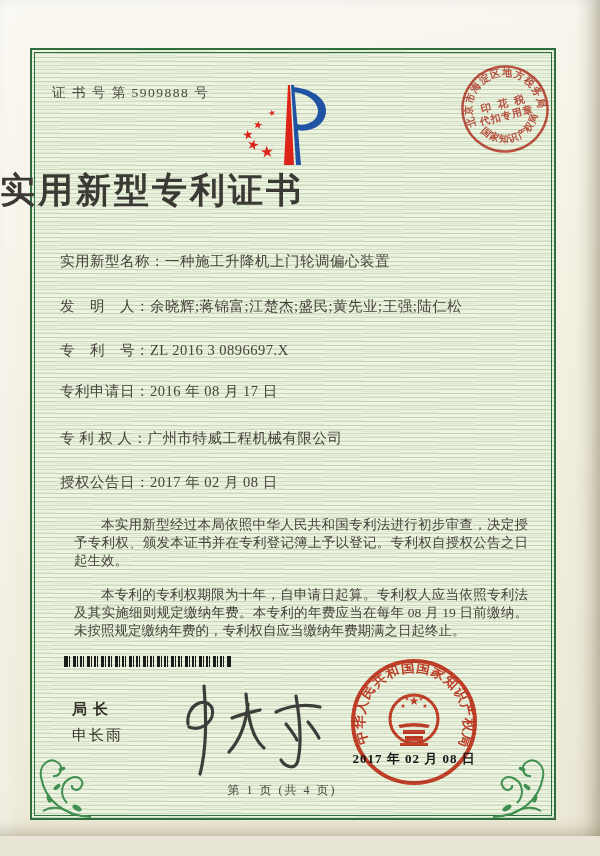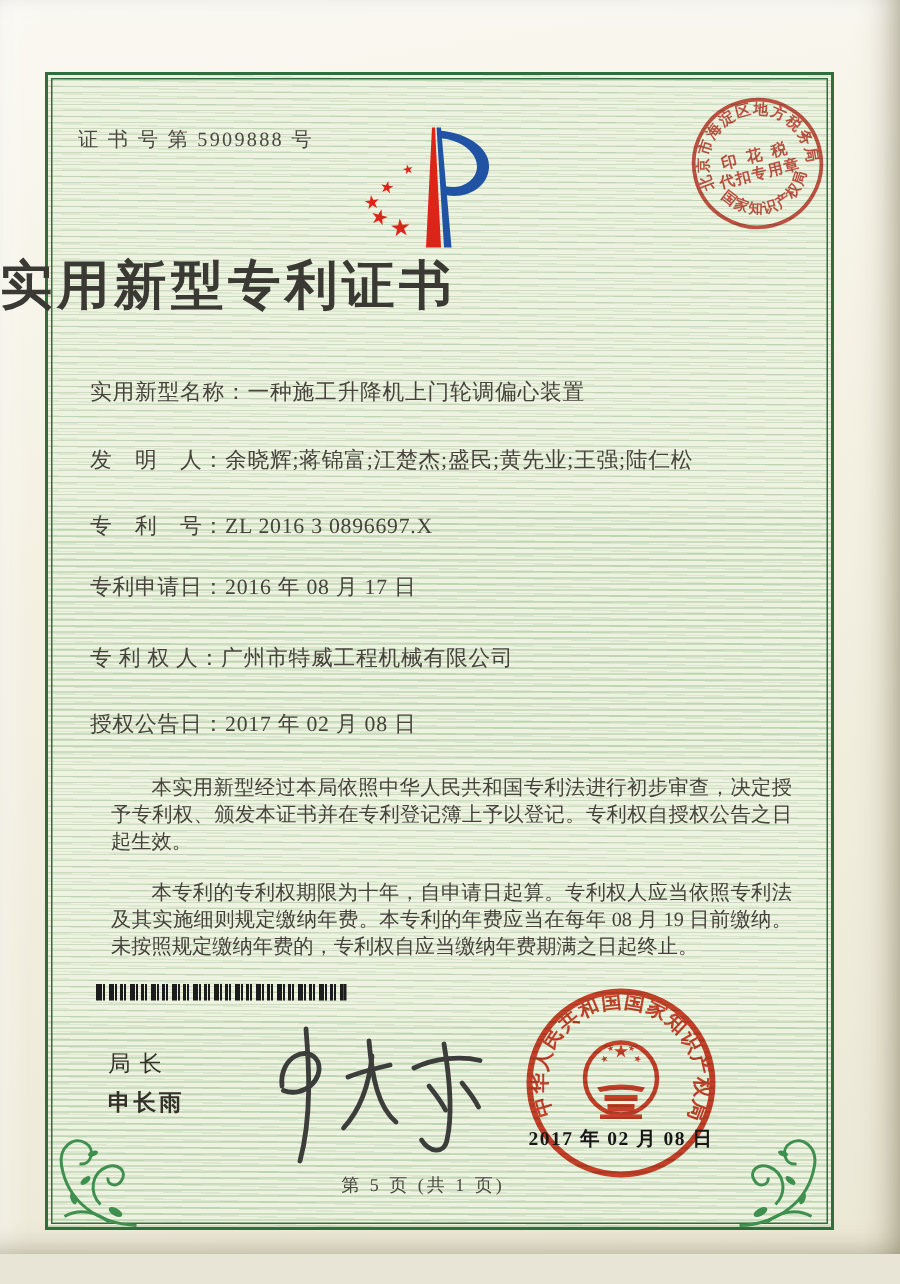--- a/index.html
+++ b/index.html
@@ -34,22 +34,22 @@
   .paras{left:58px;top:500px;width:486px;font-size:13.5px;line-height:18px;
          text-align:justify;color:#45423c;}
   .paras p{margin:16px;text-indent:2em;}
   .barcode{left:64px;top:656px;width:163px;height:11px;
     border-left:2px solid #1c1c1c;border-right:2px solid #1c1c1c;
     background:repeating-linear-gradient(90deg,
       #1c1c1c 0 2px, rgba(0,0,0,0) 2px 3px,
       #1c1c1c 3px 4px, rgba(0,0,0,0) 4px 7px,
       #1c1c1c 7px 10px, rgba(0,0,0,0) 10px 11px,
       #1c1c1c 11px 12px, rgba(0,0,0,0) 12px 14px);}
-  .director-title{left:72px;top:700px;font-size:15px;letter-spacing:6px;color:#343129;font-weight:400;}
-  .director-name{left:72px;top:726px;font-size:15px;letter-spacing:2px;color:#343129;font-weight:700;}
+  .director-title{left:72px;top:700px;font-size:15px;letter-spacing:6px;color:#343129;font-weight:700;}
+  .director-name{left:72px;top:726px;font-size:15px;letter-spacing:2px;color:#343129;font-weight:400;}
   .signature{left:158px;top:680px;width:180px;height:102px;}
   .seal-main{left:347px;top:655px;width:134px;height:134px;mix-blend-mode:multiply;}
   .seal-date{left:342px;top:750px;width:144px;text-align:center;font-size:13px;
              font-weight:700;color:#171717;letter-spacing:1px;z-index:5;}
   .tax-seal{left:458px;top:62px;width:94px;height:94px;transform:rotate(-14deg);
             mix-blend-mode:multiply;opacity:.92;}
   .footer{left:0;right:36px;top:782px;text-align:center;font-size:12px;color:#4a4841;letter-spacing:2px;}
   .orn{width:64px;height:72px;top:749px;}
   .orn-l{left:31px;}
   .orn-r{left:489px;transform:scaleX(-1);}
@@ -189,15 +189,15 @@
       <path d="M12,62 C22,56 34,59 42,66"></path>
     </g>
     <g fill="#3f8f4f">
       <ellipse cx="46" cy="59" rx="5" ry="2.5" transform="rotate(30 46 59)"></ellipse>
       <ellipse cx="26" cy="38" rx="4" ry="2" transform="rotate(-40 26 38)"></ellipse>
       <ellipse cx="18" cy="50" rx="4" ry="2" transform="rotate(70 18 50)"></ellipse>
       <ellipse cx="31" cy="20" rx="3.5" ry="1.8" transform="rotate(-20 31 20)"></ellipse>
     </g>
   </svg>
 
-  <div class="abs footer">第 5 页 (共 1 页)</div>
+  <div class="abs footer">第 1 页 (共 4 页)</div>
 
 </div>
 
 </body></html>

